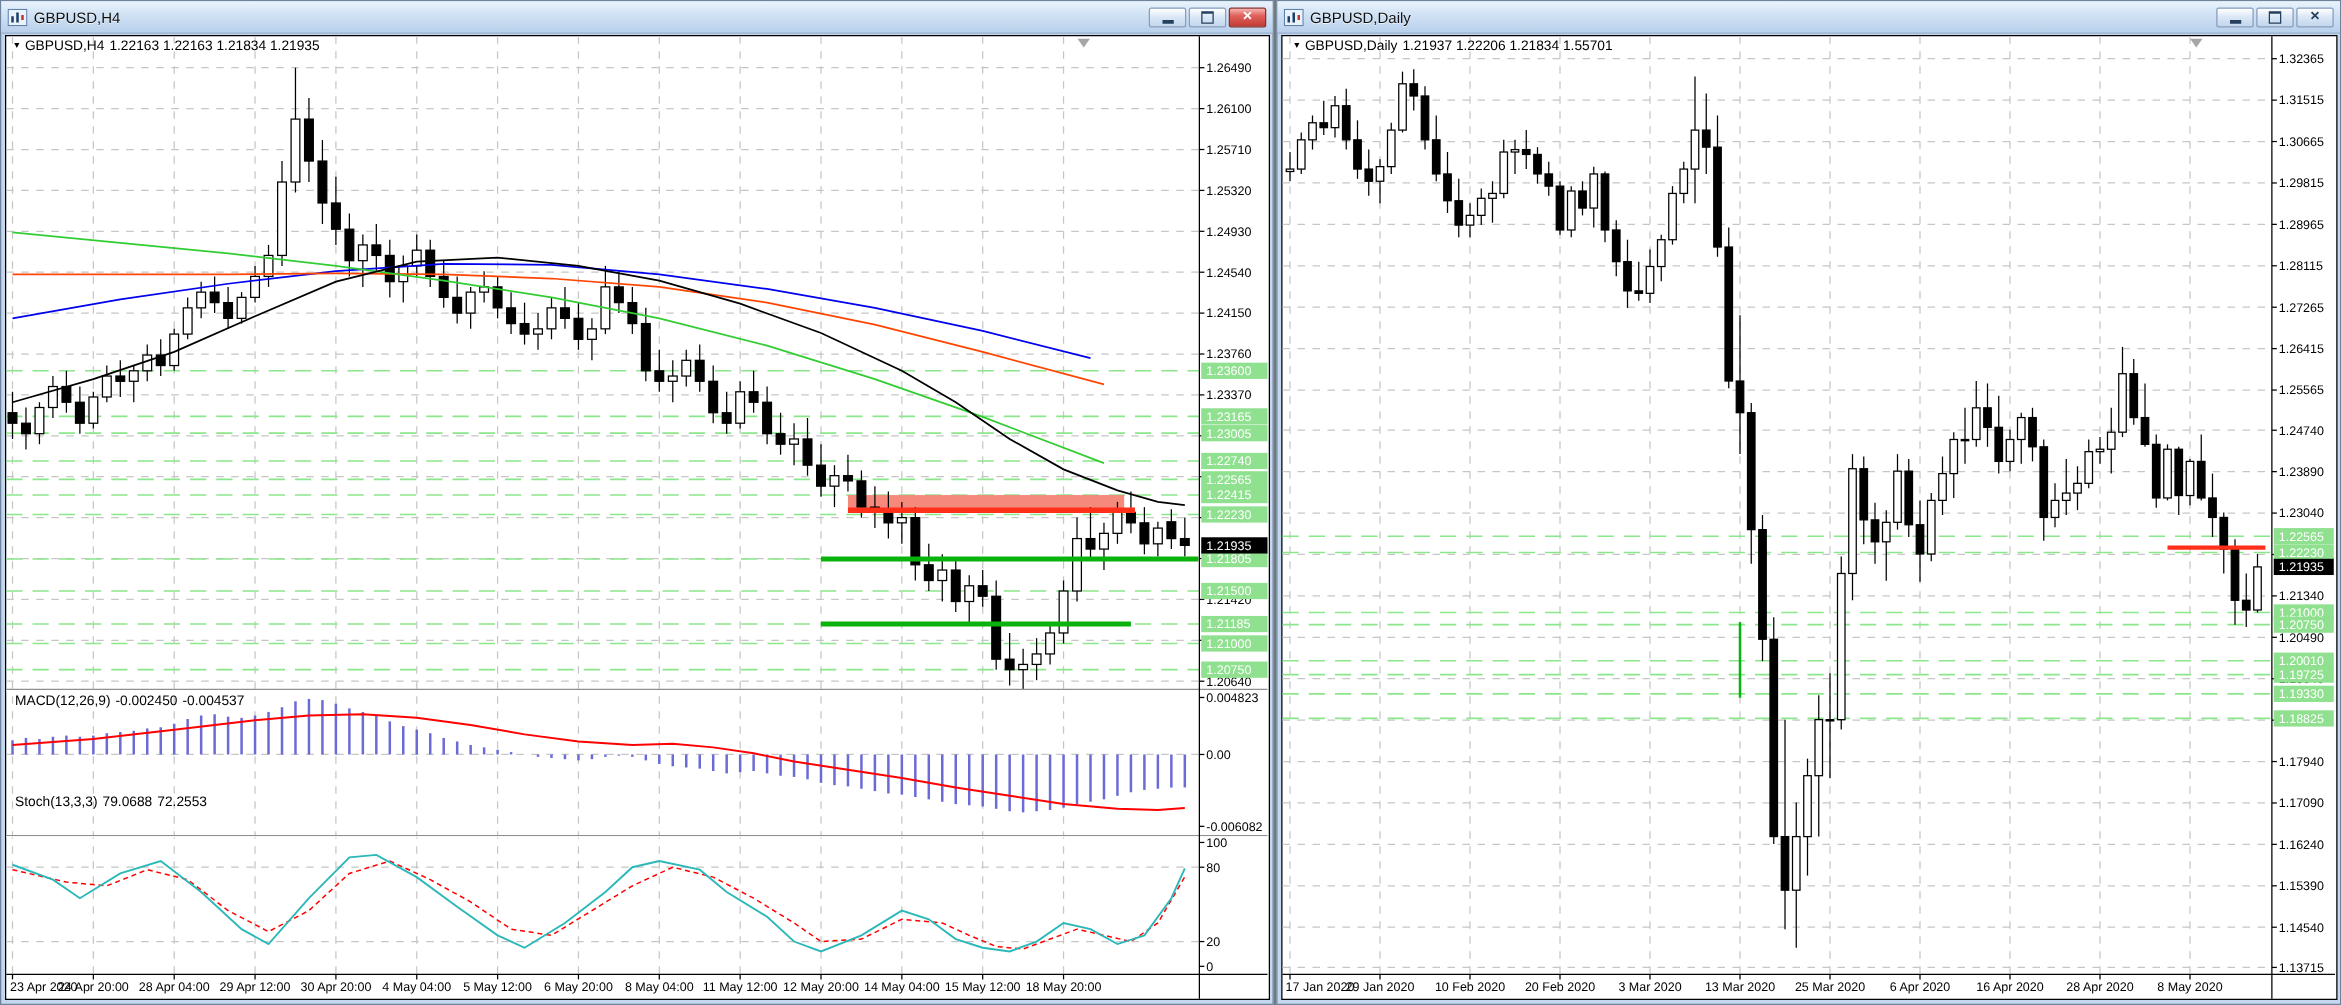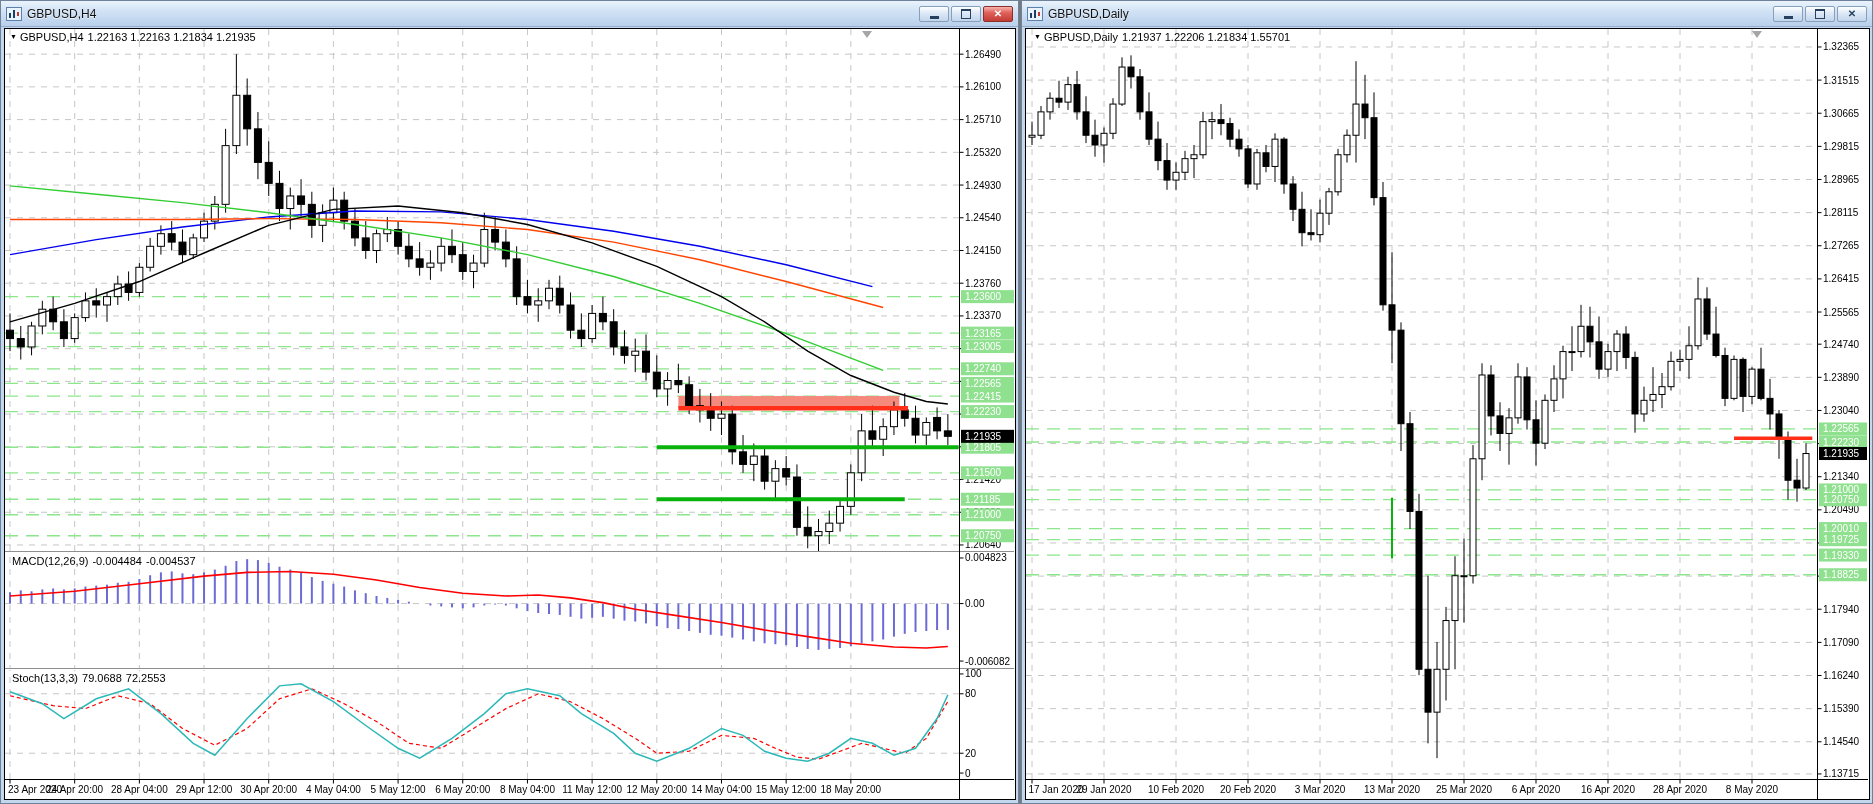--- a/index.html
+++ b/index.html
@@ -813,20 +813,20 @@
     <text x="1680" y="793" font-size="10" font-family="&quot;Liberation Sans&quot;,sans-serif" fill="#000" text-anchor="middle">28 Apr 2020</text>
     <line x1="1752" y1="779.5" x2="1752" y2="783.5" stroke="#000"></line>
     <text x="1752" y="793" font-size="10" font-family="&quot;Liberation Sans&quot;,sans-serif" fill="#000" text-anchor="middle">8 May 2020</text>
     <path d="M1752,31 L1762,31 L1757,38 Z" fill="#a6a6a6"></path>
   </svg>
 
 <div class="hdr" style="left:10px;top:31px">
   <span class="arr">▼</span><span>GBPUSD,H4</span><span>1.22163 1.22163 1.21834 1.21935</span>
 </div>
 <div class="hdr" style="left:12px;top:555px">
-  <span>MACD(12,26,9)</span><span>-0.004484</span><span>-0.004537</span>
+  <span>MACD(12,26,9)</span><span>-0.002450</span><span>-0.004537</span>
 </div>
-<div class="hdr" style="left:12px;top:672px">
+<div class="hdr" style="left:12px;top:636px">
   <span>Stoch(13,3,3)</span><span>79.0688</span><span>72.2553</span>
 </div>
 <div class="hdr" style="left:1034px;top:31px">
   <span class="arr">▼</span><span>GBPUSD,Daily</span><span>1.21937 1.22206 1.21834 1.55701</span>
 </div>
 
 </body></html>

